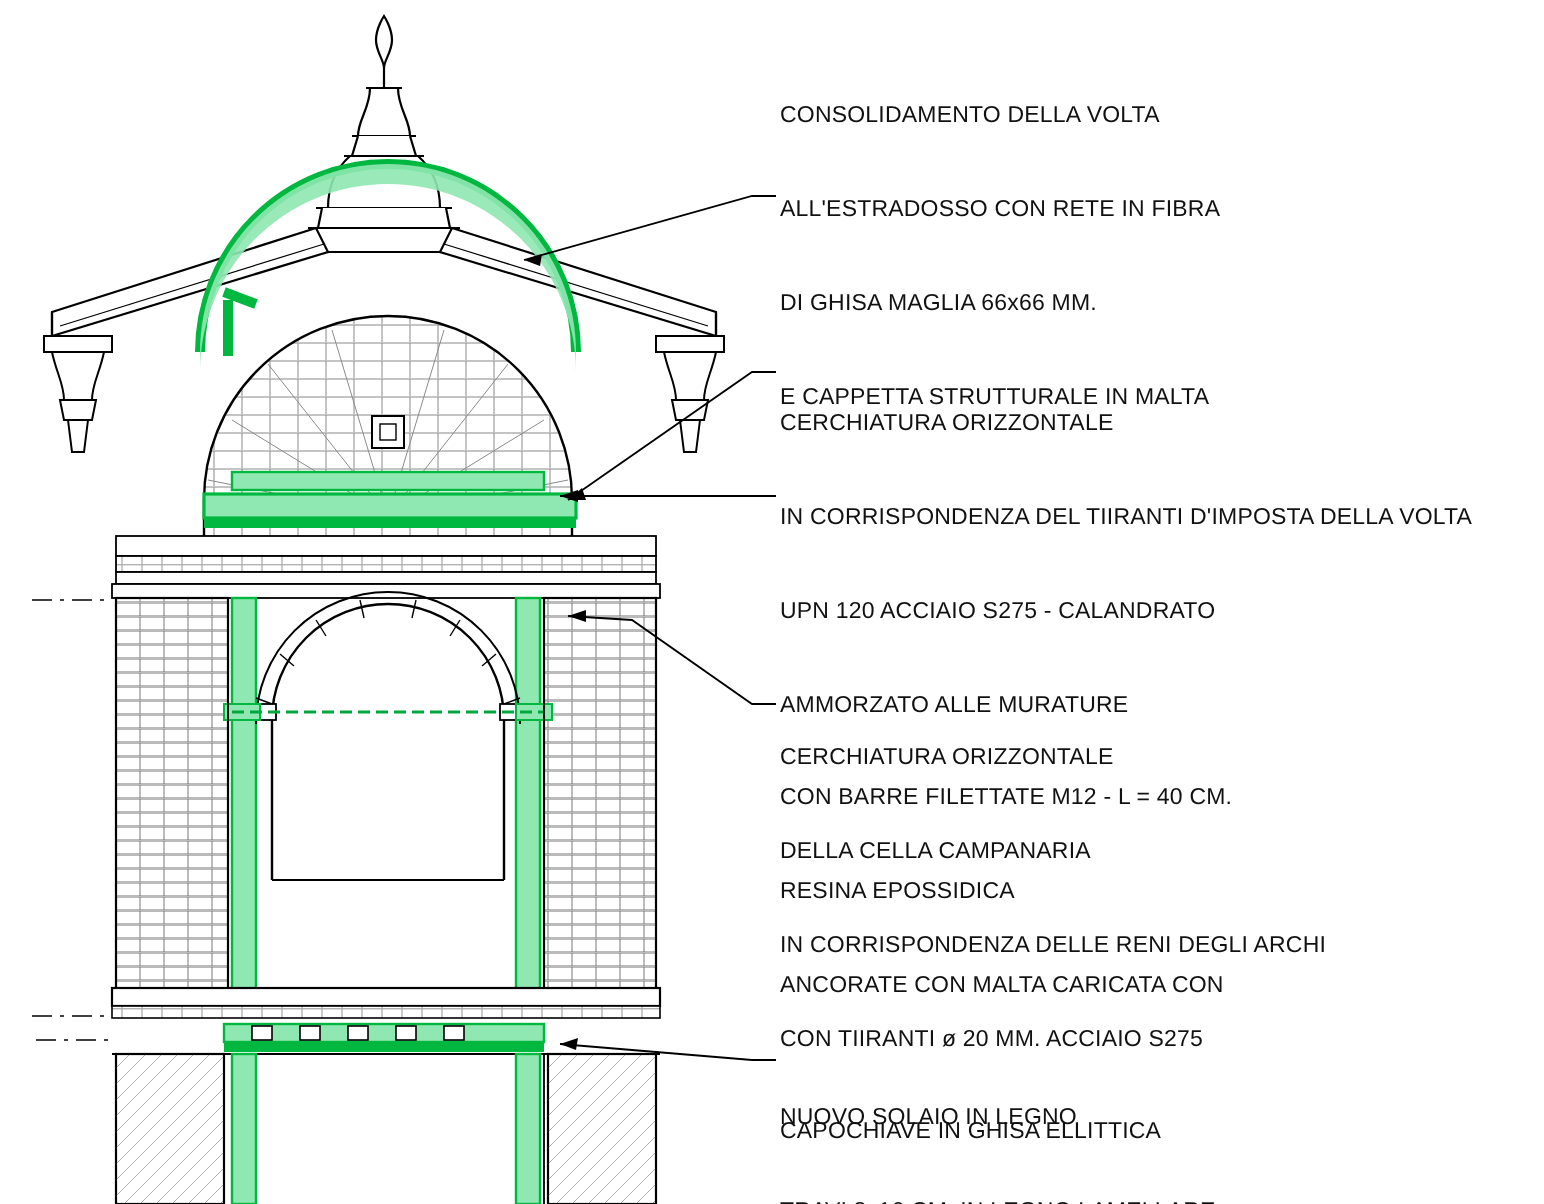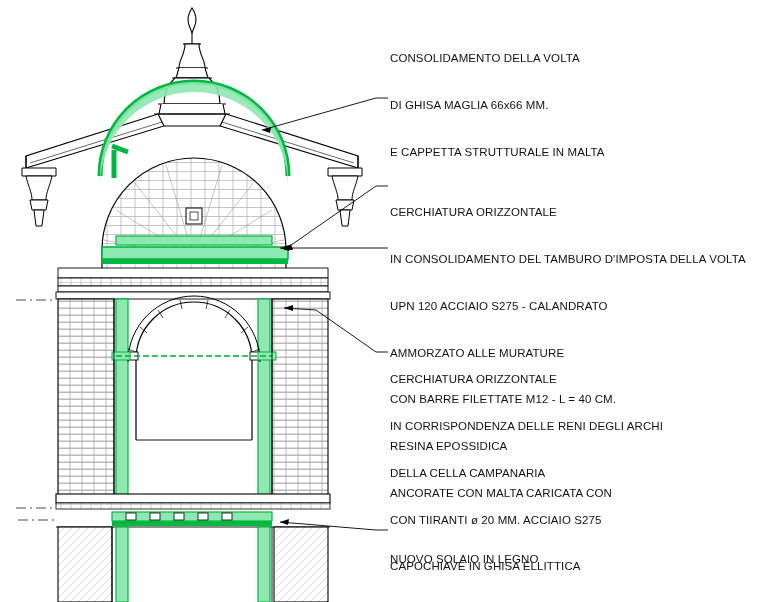--- a/index.html
+++ b/index.html
@@ -218,38 +218,39 @@
       <path d="M372 352 L360 352 L300 310 L268 308"></path>
       <path d="M268 308 l9 -3 l0 6 Z" fill="#000" stroke="none"></path>
 
       <path d="M372 530 L360 530 L264 522"></path>
       <path d="M264 522 l9 -3 l-1 6 Z" fill="#000" stroke="none"></path>
     </g>
   </svg>
 
   <div class="annot" id="a1">
     <div>CONSOLIDAMENTO DELLA VOLTA</div>
+    <div>ALL'ESTRADOSSO CON RETE IN FIBRA</div>
     <div>DI GHISA MAGLIA 66x66 MM.</div>
     <div>E CAPPETTA STRUTTURALE IN MALTA</div>
   </div>
 
   <div class="annot" id="a2">
     <div>CERCHIATURA ORIZZONTALE</div>
-    <div>IN CONSOLIDAMENTO DEL TAMBURO D'IMPOSTA DELLA VOLTA</div>
+    <div>IN CORRISPONDENZA DEL TIIRANTI D'IMPOSTA DELLA VOLTA</div>
     <div>UPN 120 ACCIAIO S275 - CALANDRATO</div>
     <div>AMMORZATO ALLE MURATURE</div>
     <div>CON BARRE FILETTATE M12 - L = 40 CM.</div>
     <div>RESINA EPOSSIDICA</div>
     <div>ANCORATE CON MALTA CARICATA CON</div>
   </div>
 
   <div class="annot" id="a3">
     <div>CERCHIATURA ORIZZONTALE</div>
+    <div>DELLA CELLA CAMPANARIA</div>
     <div>IN CORRISPONDENZA DELLE RENI DEGLI ARCHI</div>
-    <div>DELLA CELLA CAMPANARIA</div>
     <div>CON TIIRANTI ø 20 MM. ACCIAIO S275</div>
     <div>CAPOCHIAVE IN GHISA ELLITTICA</div>
     
     
   </div>
 
   <div class="annot" id="a4">
     <div>NUOVO SOLAIO IN LEGNO</div>
     <div>TRAVI 8x16 CM. IN LEGNO LAMELLARE</div>
     

